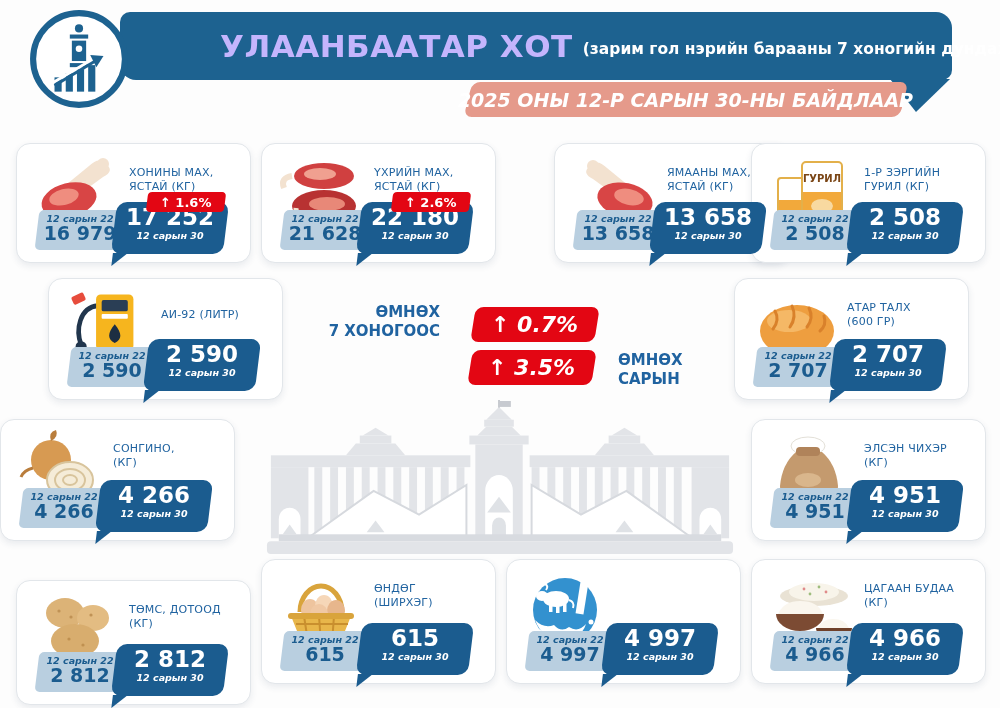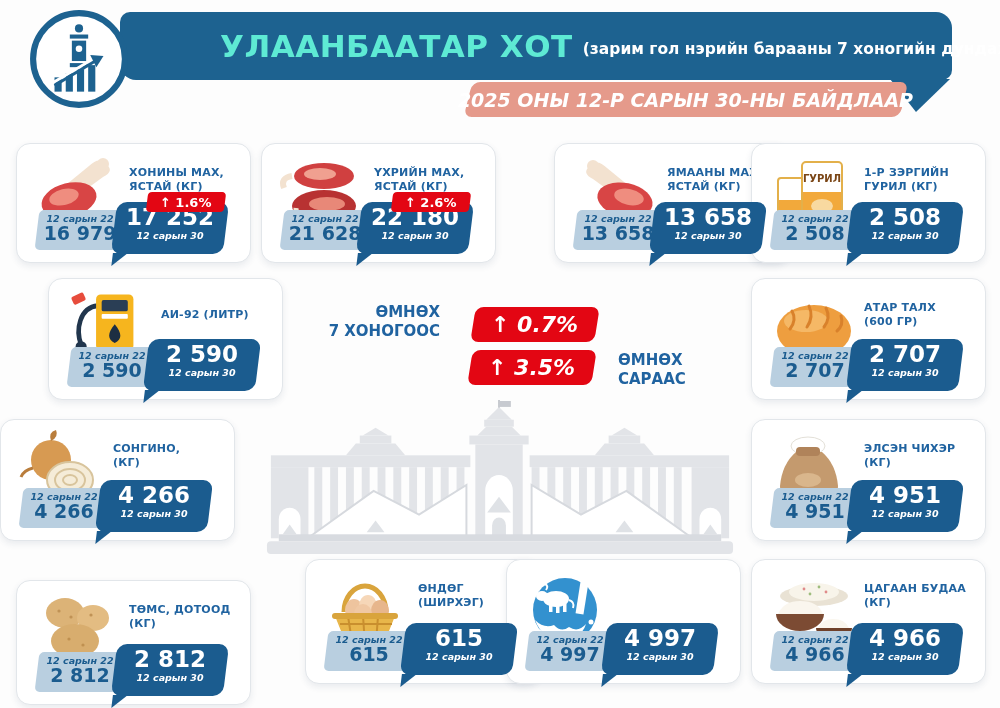--- a/index.html
+++ b/index.html
@@ -3,38 +3,38 @@
 <meta charset="utf-8">
 <style>
   * { margin:0; padding:0; box-sizing:border-box; }
   html,body { font-family:"DejaVu Sans", sans-serif; }
   .page { position:relative; width:1000px; height:708px; background:#fdfdfd; overflow:hidden; }
 
   
   .banner { position:absolute; left:120px; top:12px; width:832px; height:68px;
             background:#1d6290; border-radius:10px 16px 10px 16px;
             display:flex; align-items:center; padding-left:100px; z-index:1; }
-  .banner-title { color:#5eead4; font-weight:bold; font-size:31px; letter-spacing:.5px; white-space:nowrap; }
+  .banner-title { color:#c4b5fd; font-weight:bold; font-size:31px; letter-spacing:.5px; white-space:nowrap; }
   .banner-subtitle { color:#fff; font-weight:bold; font-size:15.5px; margin-left:10px; margin-top:6px; white-space:nowrap; }
   .banner-tail { position:absolute; left:890px; top:79px; width:0; height:0;
                  border-left:26px solid transparent; border-right:34px solid transparent;
                  border-top:33px solid #1d6290; z-index:0; }
   .date-badge { position:absolute; left:468px; top:82px; width:436px; height:35px;
                 background:#e59a8b; transform:skewX(-14deg); border-radius:8px;
                 display:flex; align-items:center; justify-content:center; z-index:2; }
   .date-badge span { transform:skewX(14deg); color:#fff; font-style:italic; font-weight:bold; font-size:19px; white-space:nowrap; }
   .logo { position:absolute; left:28px; top:8px; width:102px; height:102px; z-index:3; }
 
   
   .card { position:absolute; width:235px; background:#fff; border:1px solid #e2e6ea;
           border-radius:14px; box-shadow:0 3px 7px rgba(30,60,90,.09); }
   .card-icon { position:absolute; left:12px; top:8px; width:100px; height:84px; }
   .card-title { position:absolute; left:112px; top:10px; width:118px; height:52px;
                 display:flex; align-items:center;
-                color:#2063a0; font-weight:bold; font-size:11px; line-height:1.3;
+                color:#2063a0; font-weight:normal; font-size:11px; line-height:1.3;
                 white-space:pre-line; letter-spacing:.2px; }
   .prev-box { position:absolute; left:20px; bottom:12px; width:86px; height:40px;
               background:#b9cfe0; transform:skewX(-7deg); border-radius:5px; z-index:1; }
   .prev-box .in { transform:skewX(7deg); width:100%; height:100%; text-align:center; color:#1b5c8f; }
   .prev-date { font-style:italic; font-weight:bold; font-size:9.5px; padding-top:3px; }
   .prev-val  { font-weight:bold; font-size:19px; line-height:1.05; }
   .curr-box { position:absolute; left:97px; bottom:8px; width:112px; height:52px;
               background:#1b5c8f; transform:skewX(-7deg); border-radius:10px; z-index:2; }
   .curr-box::after { content:""; position:absolute; left:2px; bottom:-12px; width:0; height:0;
                      border-top:13px solid #1b5c8f; border-right:15px solid transparent; }
@@ -94,21 +94,21 @@
     <div>7 ХОНОГООС</div>
   </div>
   <div class="sum-badge badge-week">
     <span>↑  0.7%</span>
   </div>
   <div class="sum-badge badge-month">
     <span>↑  3.5%</span>
   </div>
   <div class="month-label">
     <div>ӨМНӨХ</div>
-    <div>САРААС</div>
+    <div>САРЫН</div>
   </div>
 
   <svg class="palace" viewBox="0 0 480 160">
     <g fill="#e2e4e8">
       <rect x="238" y="0" width="2" height="10" fill="#c7cad0"></rect>
       <rect x="240" y="1" width="11" height="6" fill="#c7cad0"></rect>
       <polygon points="239,7 226,20 252,20"></polygon>
       <rect x="224" y="20" width="30" height="7"></rect>
       <polygon points="217,36 261,36 252,27 226,27"></polygon>
       <rect x="209" y="36" width="60" height="9"></rect>
@@ -284,21 +284,21 @@
     </div>
       </div>
     <div class="curr-box">
         <div class="in">
       <div class="curr-val">2 590</div>
       <div class="curr-date">12 сарын 30</div>
     </div>
       </div>
   </div>
 
-  <div class="card" style="left:751px; top:278px; height:122px;">
+  <div class="card" style="left:734px; top:278px; height:122px;">
     <svg class="card-icon" viewBox="0 0 100 80">
       <ellipse cx="50" cy="42" rx="37" ry="26" fill="#ee9e3f"></ellipse>
       <ellipse cx="42" cy="32" rx="22" ry="11" fill="#f6bc6d" opacity=".85"></ellipse>
       <path d="M28 22 q5 9 -2 18 M45 17 q5 11 -2 21 M62 19 q5 10 -2 19 M77 27 q3 9 -4 15" stroke="#d9812b" stroke-width="3" fill="none" stroke-linecap="round"></path>
     </svg>
     <div class="card-title">АТАР ТАЛХ
 (600 ГР)</div>
     <div class="prev-box">
         <div class="in">
       <div class="prev-date">12 сарын 22</div>
@@ -381,21 +381,21 @@
     </div>
       </div>
     <div class="curr-box">
         <div class="in">
       <div class="curr-val">2 812</div>
       <div class="curr-date">12 сарын 30</div>
     </div>
       </div>
   </div>
 
-  <div class="card" style="left:261px; top:559px; height:125px;margin-left:44px;">
+  <div class="card" style="left:261px; top:559px; height:125px;">
     <svg class="card-icon" viewBox="0 0 100 80">
       <path d="M26 42 a21 26 0 0 1 42 0" fill="none" stroke="#d9a43c" stroke-width="5"></path>
       <ellipse cx="36" cy="40" rx="9" ry="11" fill="#eec49e"></ellipse>
       <ellipse cx="50" cy="36" rx="9" ry="11" fill="#f6d7b8"></ellipse>
       <ellipse cx="62" cy="41" rx="9" ry="11" fill="#e7b68c"></ellipse>
       <ellipse cx="45" cy="44" rx="9" ry="10" fill="#f0c8a4"></ellipse>
       <path d="M17 46 h60 l-8 20 a14 9 0 0 1 -44 0 z" fill="#e8b64a"></path>
       <path d="M22 54 h52 M26 62 h44" stroke="#c98f2e" stroke-width="2"></path>
       <path d="M30 46 l4 26 M45 46 l2 28 M60 46 l-2 27" stroke="#c98f2e" stroke-width="2"></path>
       <rect x="14" y="43" width="66" height="6" rx="3" fill="#d9a43c"></rect>

